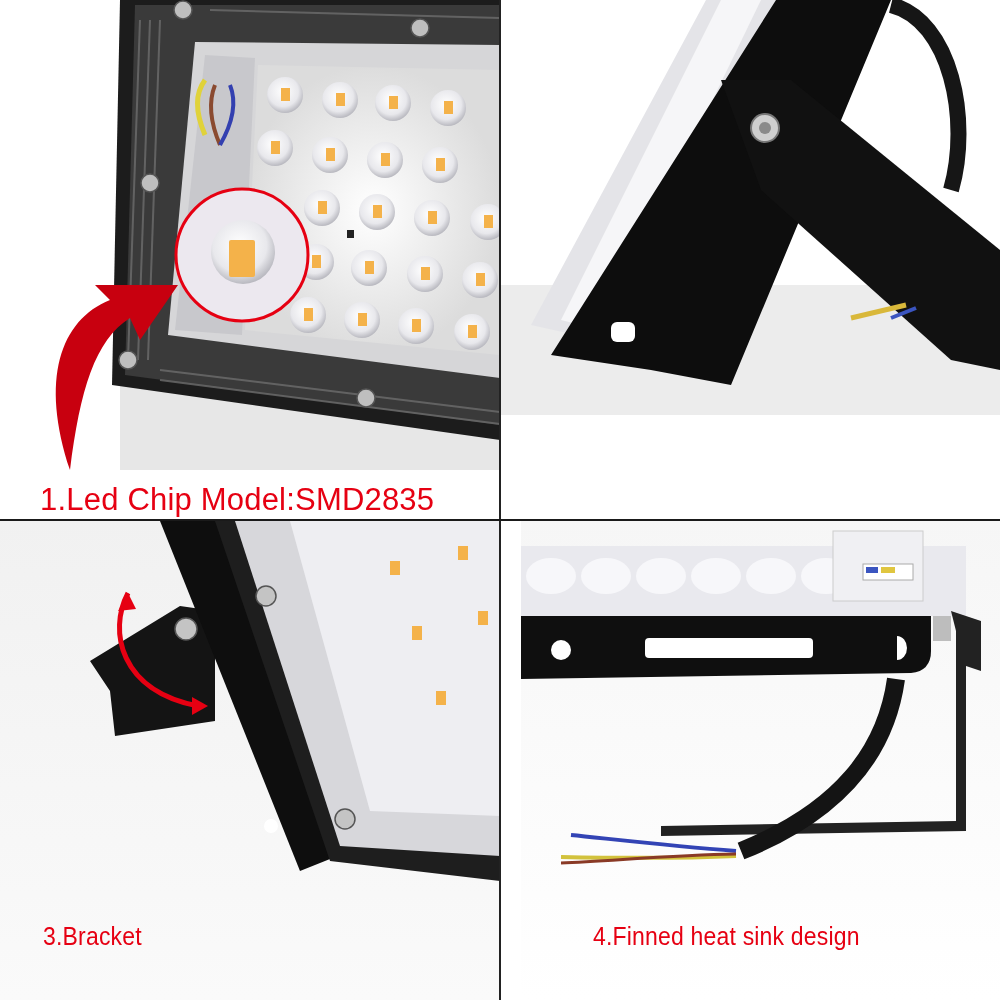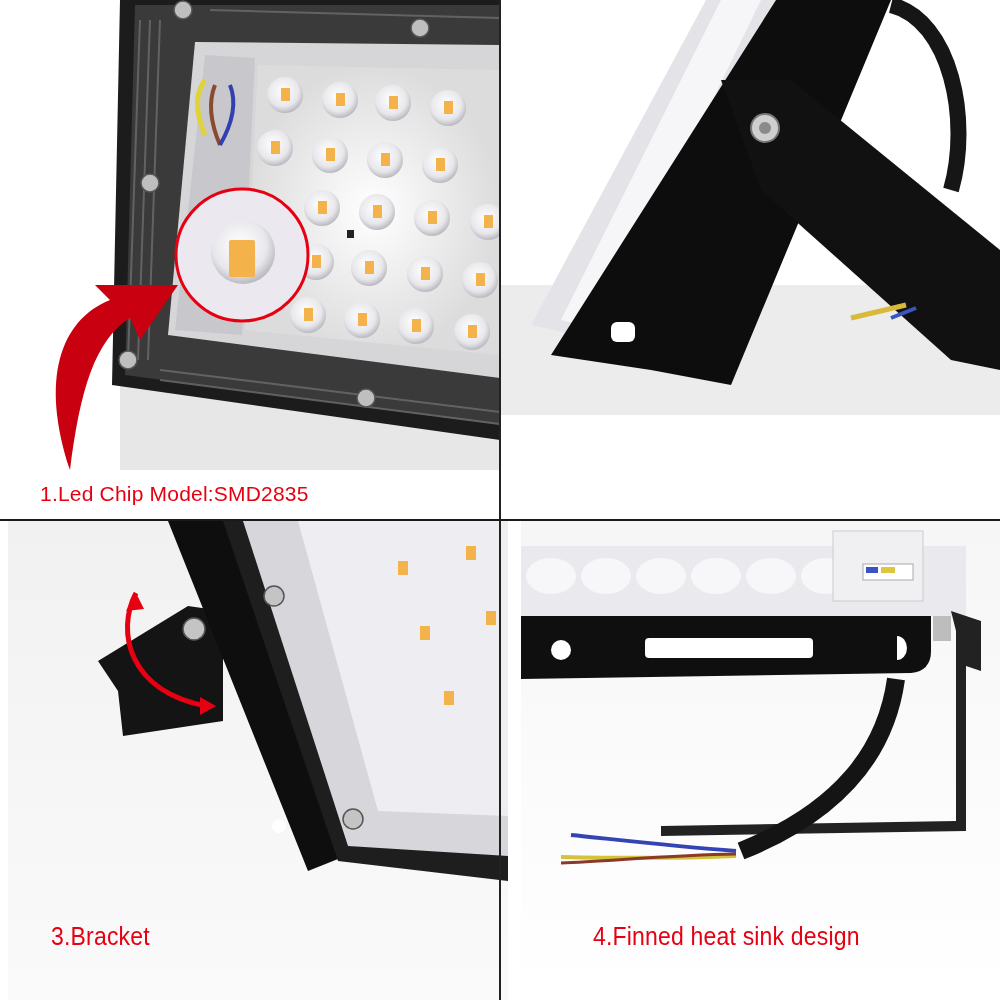--- a/index.html
+++ b/index.html
@@ -2,28 +2,28 @@
 <html><head>
   <meta charset="utf-8">
   <style>
     * { margin: 0; padding: 0; box-sizing: border-box; }
     html, body { width: 1000px; height: 1000px; overflow: hidden; background: #ffffff; }
     body { position: relative; font-family: "Liberation Sans", sans-serif; }
 
     .panel { position: absolute; overflow: hidden; background: #f7f7f7; }
     #p1 { left: 0; top: 0; width: 500px; height: 520px; background: #ffffff; }
     #p2 { left: 501px; top: 0; width: 499px; height: 520px; background: #ffffff; }
-    #p3 { left: 8px; top: 521px; width: 500px; height: 479px; background: linear-gradient(#f1f1f1, #fafafa); }
+    #p3 { left: 0; top: 521px; width: 500px; height: 479px; background: linear-gradient(#f1f1f1, #fafafa); }
     #p4 { left: 501px; top: 521px; width: 499px; height: 479px; background: linear-gradient(#f6f6f6, #ffffff); margin-left: 20px; }
 
     .vdiv { position: absolute; left: 499px; top: 0; width: 2px; height: 1000px; background: #222; }
     .hdiv { position: absolute; left: 0; top: 519px; width: 1000px; height: 2px; background: #1a1a1a; }
 
     .caption {
-      position: absolute; color: #e60012; font-size: 21px; white-space: nowrap; letter-spacing: 0.2px;
+      position: absolute; color: #e60012; font-size: 31px; white-space: nowrap; letter-spacing: 0.2px;
     }
     #cap1 { left: 40px; top: 482px; }
     #cap3 { left: 43px; top: 922px; font-size: 25px; transform: scaleX(0.92); transform-origin: left; }
     #cap4 { left: 573px; top: 922px; font-size: 25px; transform: scaleX(0.92); transform-origin: left; }
 
     svg { position: absolute; left: 0; top: 0; }
   </style>
 </head>
 <body>
 

